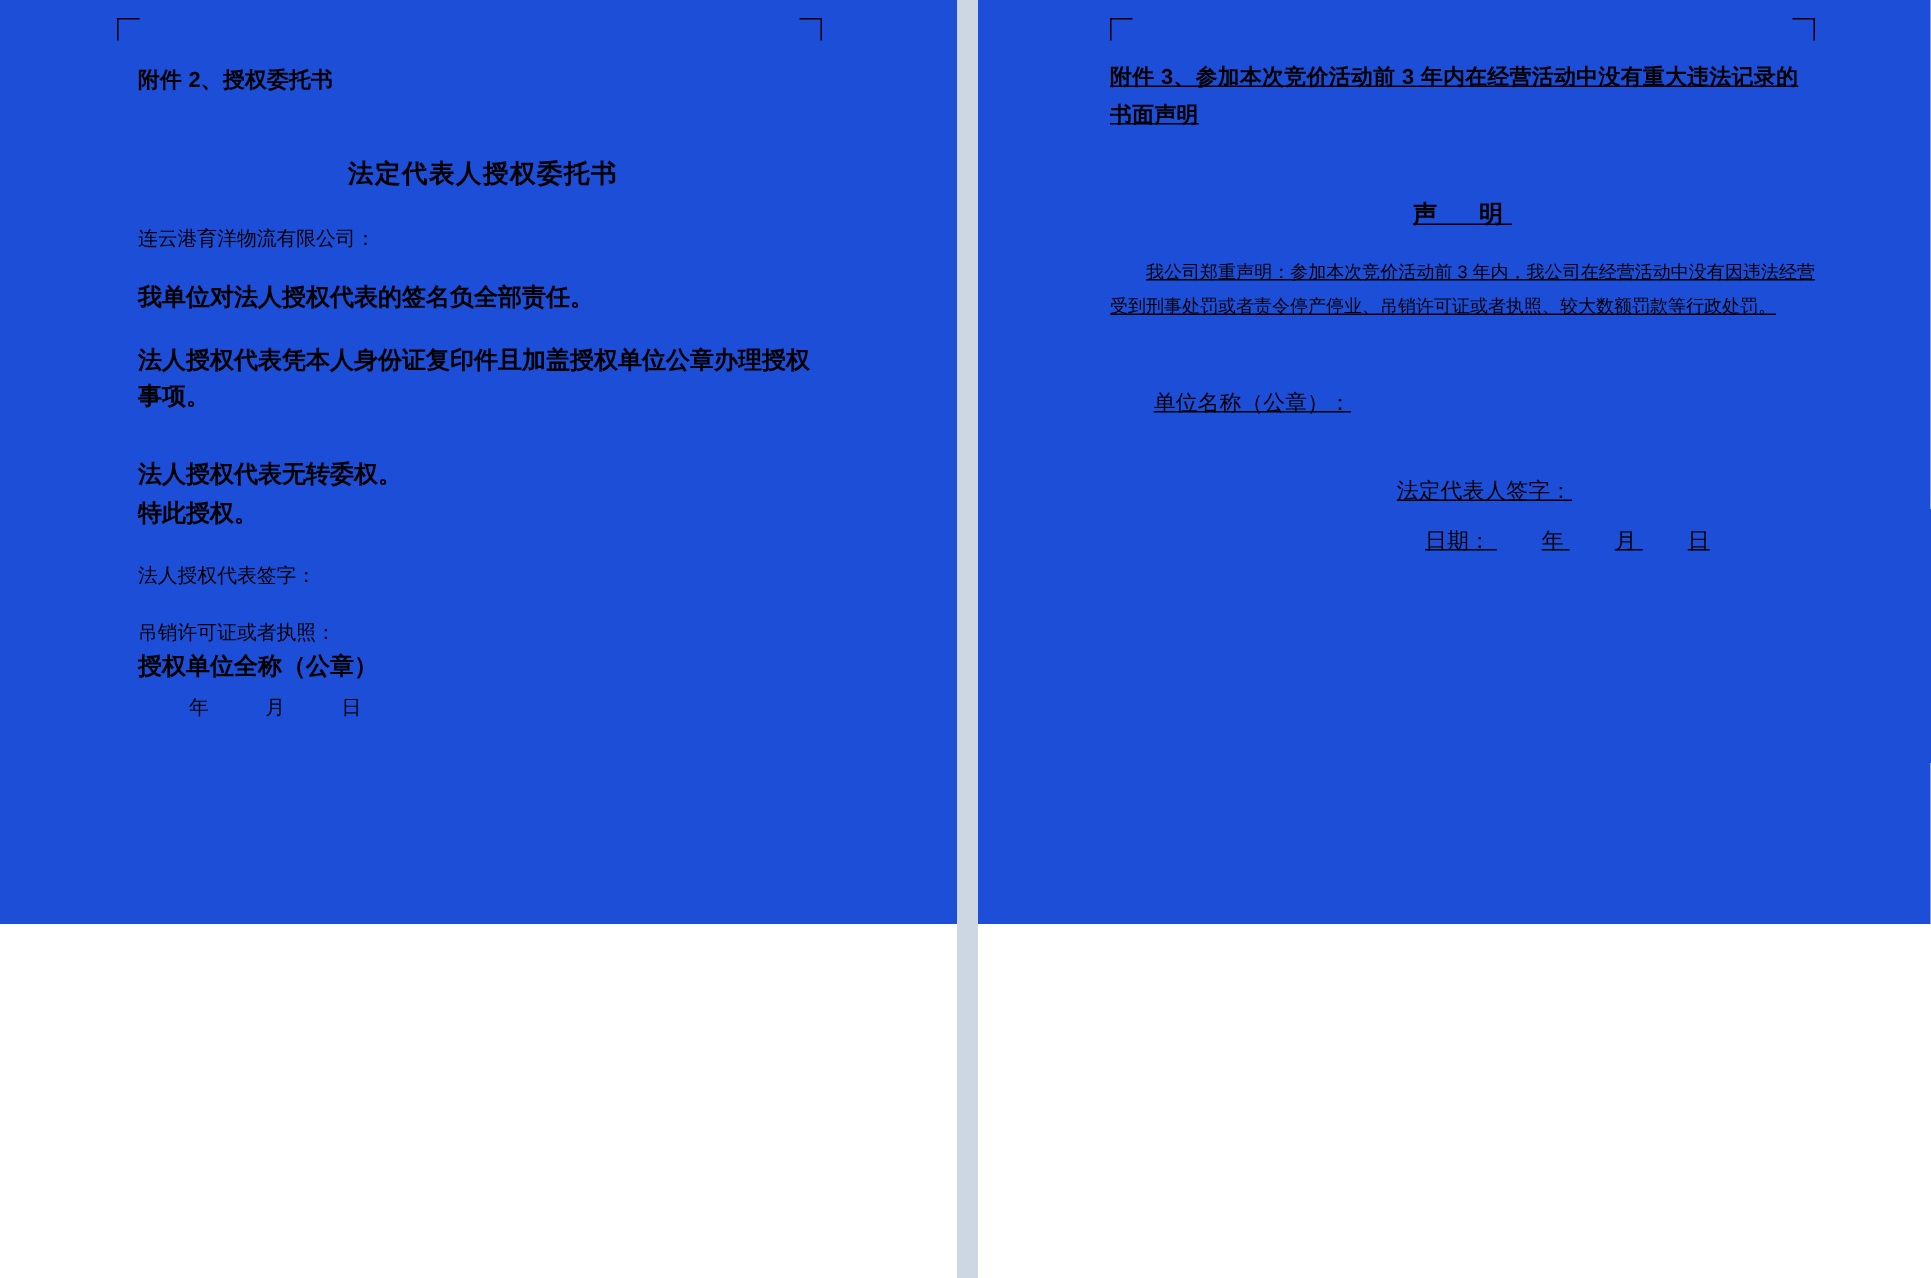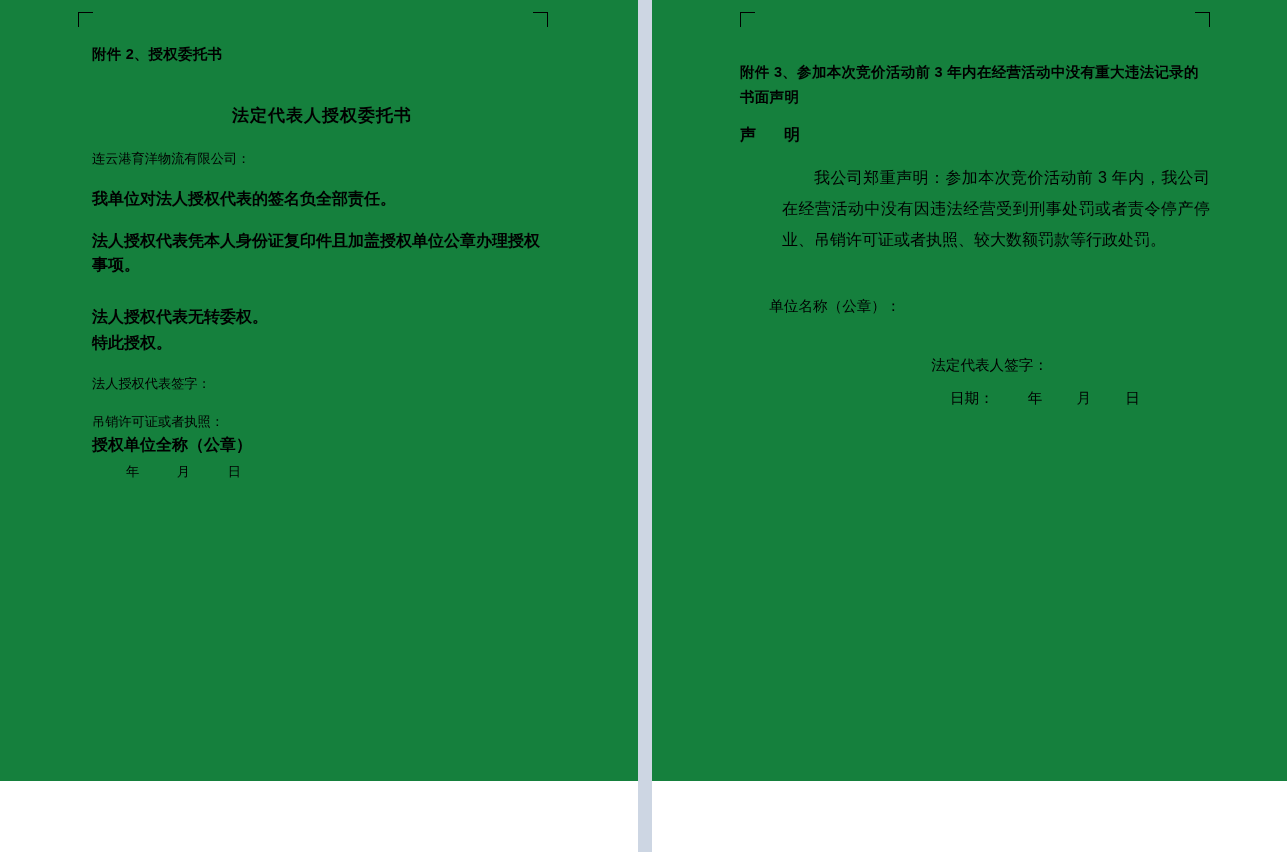--- a/index.html
+++ b/index.html
@@ -16,22 +16,22 @@
   }
   .workspace {
     position: relative;
     width: 1287px;
     height: 852px;
     display: flex;
     flex-direction: row;
   }
   .page {
     position: relative;
-    background: #15803d;
-    height: 781px;
+    background: #1d4ed8;
+    height: 616px;
     overflow: hidden;
   }
   .page-left {
     width: 638px;
   }
   .gutter {
     width: 14px;
     height: 852px;
     background: #cdd6e3;
   }
@@ -99,42 +99,43 @@
     margin-top: 6px;
     text-align: left;
     padding-right: 22px;
     letter-spacing: 0px;
   }
   .l-date-row span { margin-left: 34px; }
 
   
   .r-content {
     left: 88px;
-    top: 60px;
+    top: 40px;
     width: 470px;
+    text-decoration: underline;
   }
   .r-heading {
     font-size: 14.5px;
     font-weight: bold;
     line-height: 1.75;
     letter-spacing: 0.3px;
   }
   .r-title {
+    text-align: center;
     font-size: 16px;
     font-weight: bold;
-    margin-top: 14px;
+    margin-top: 42px;
     letter-spacing: 6px;
   }
   .r-para {
-    font-size: 16px;
+    font-size: 12px;
     line-height: 1.95;
     margin-top: 16px;
     text-align: justify;
     text-indent: 2em;
-    margin-left: 42px;
   }
   .r-field {
     font-size: 14.6px;
     margin-top: 42px;
     text-indent: 2em;
   }
   .r-field2 {
     font-size: 14.6px;
     margin-top: 40px;
     text-indent: 2em;

